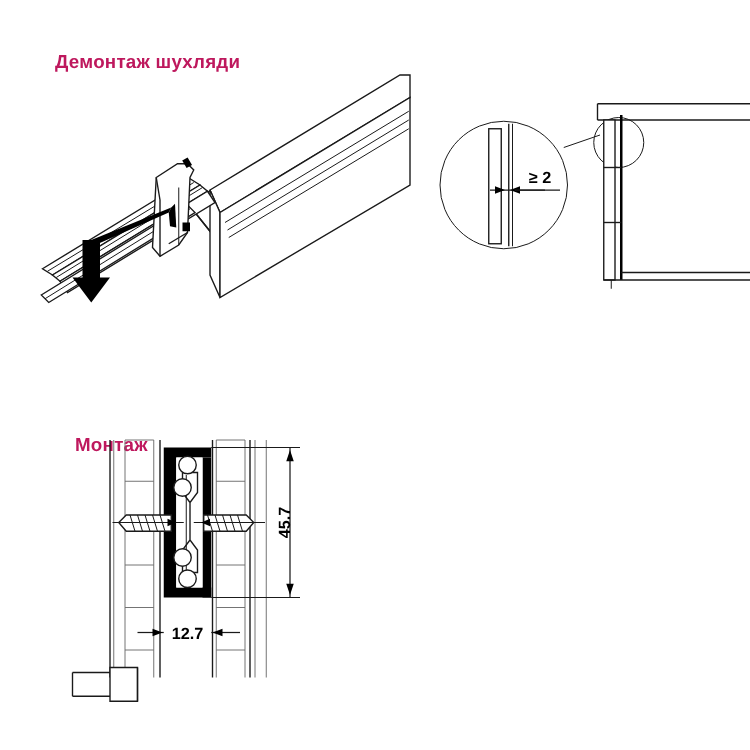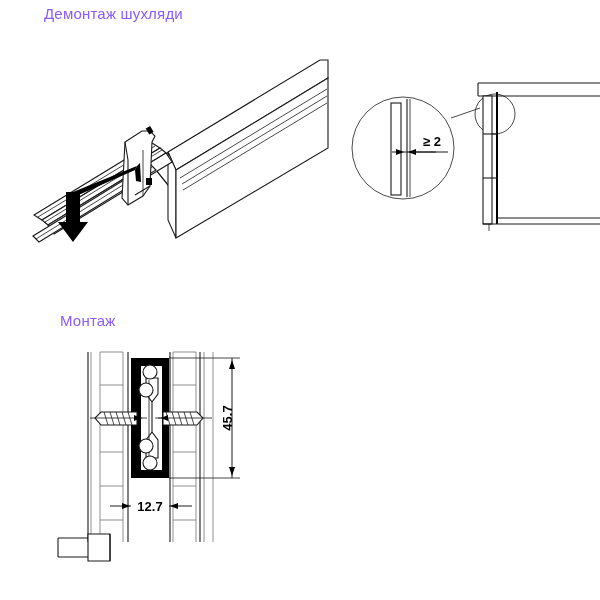--- a/index.html
+++ b/index.html
@@ -17,25 +17,26 @@
   .page {
     position: absolute;
     left: 0; top: 0;
     width: 600px;
     height: 600px;
     background: #ffffff;
   }
   .heading {
     position: absolute;
     font-family: "Liberation Sans", sans-serif;
-    font-weight: normal;
+    font-weight: bold;
     font-size: 15px;
-    color: #8b5cf6;
+    color: #be185d;
     letter-spacing: 0.2px;
     white-space: nowrap;
+    margin-top: 36px;
   }
   #title-demontazh { left: 44px; top: 5px; }
   #title-montazh   { left: 60px; top: 312px; }
   #caption-side    { left: 86px; top: 574px; }
 
   svg.fig {
     position: absolute;
     left: 0; top: 0;
     width: 600px;
     height: 600px;

